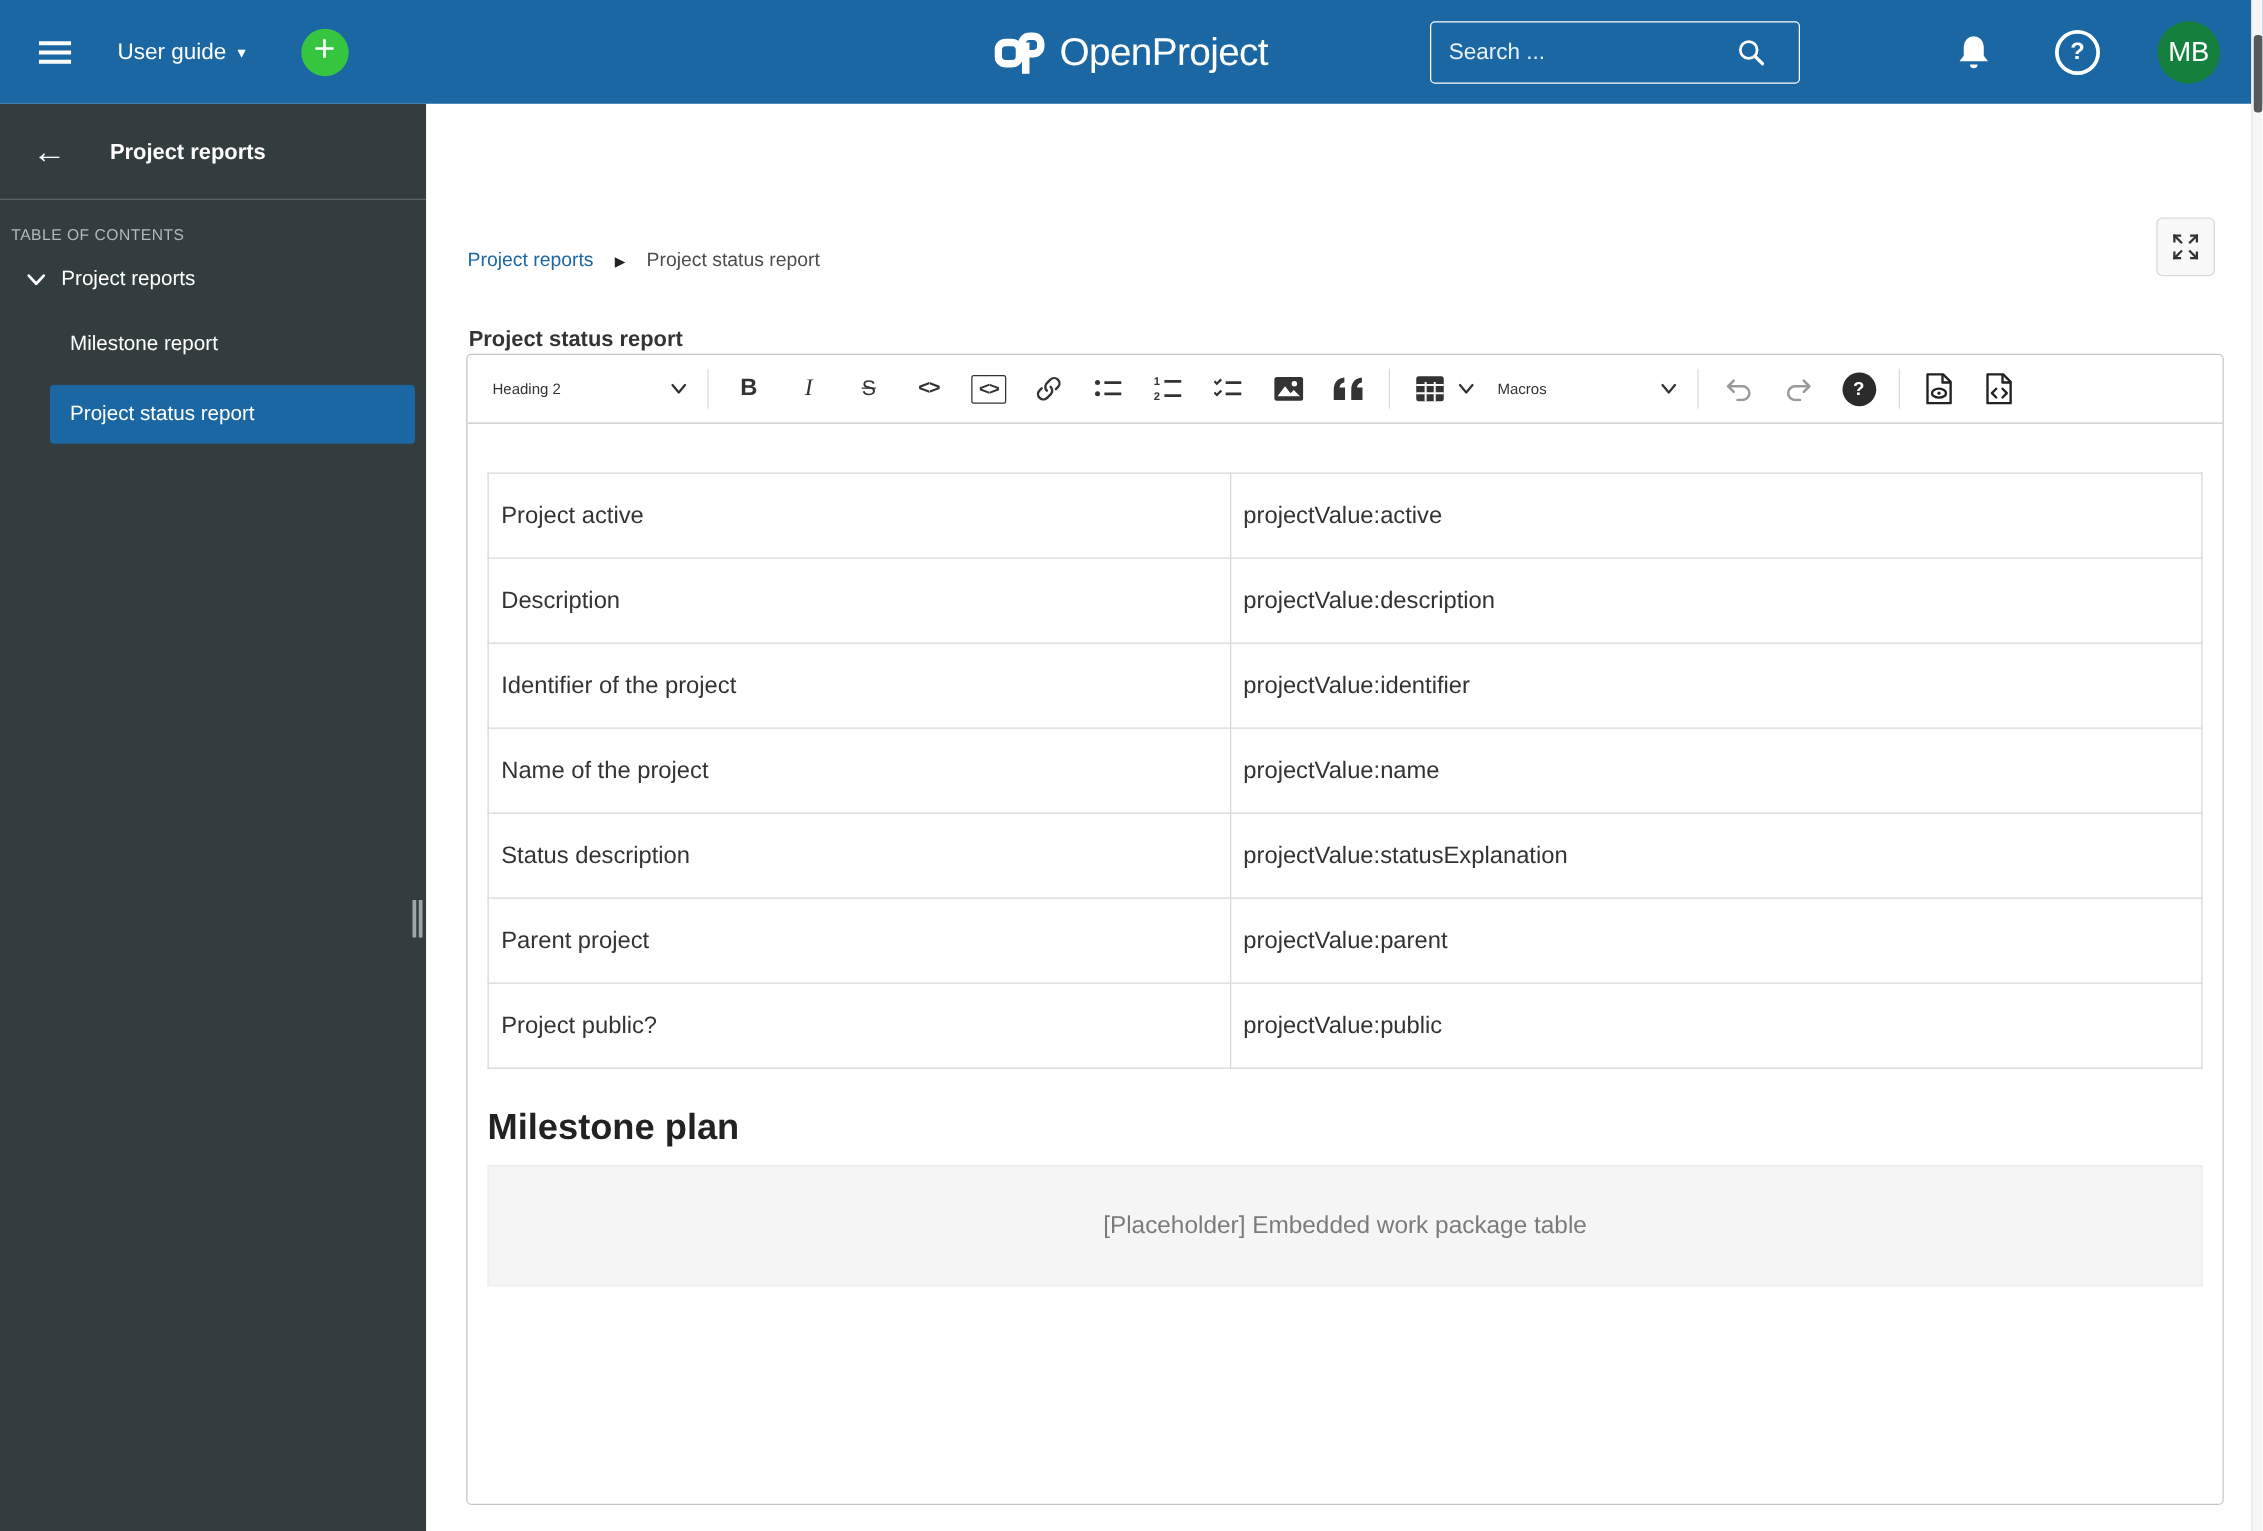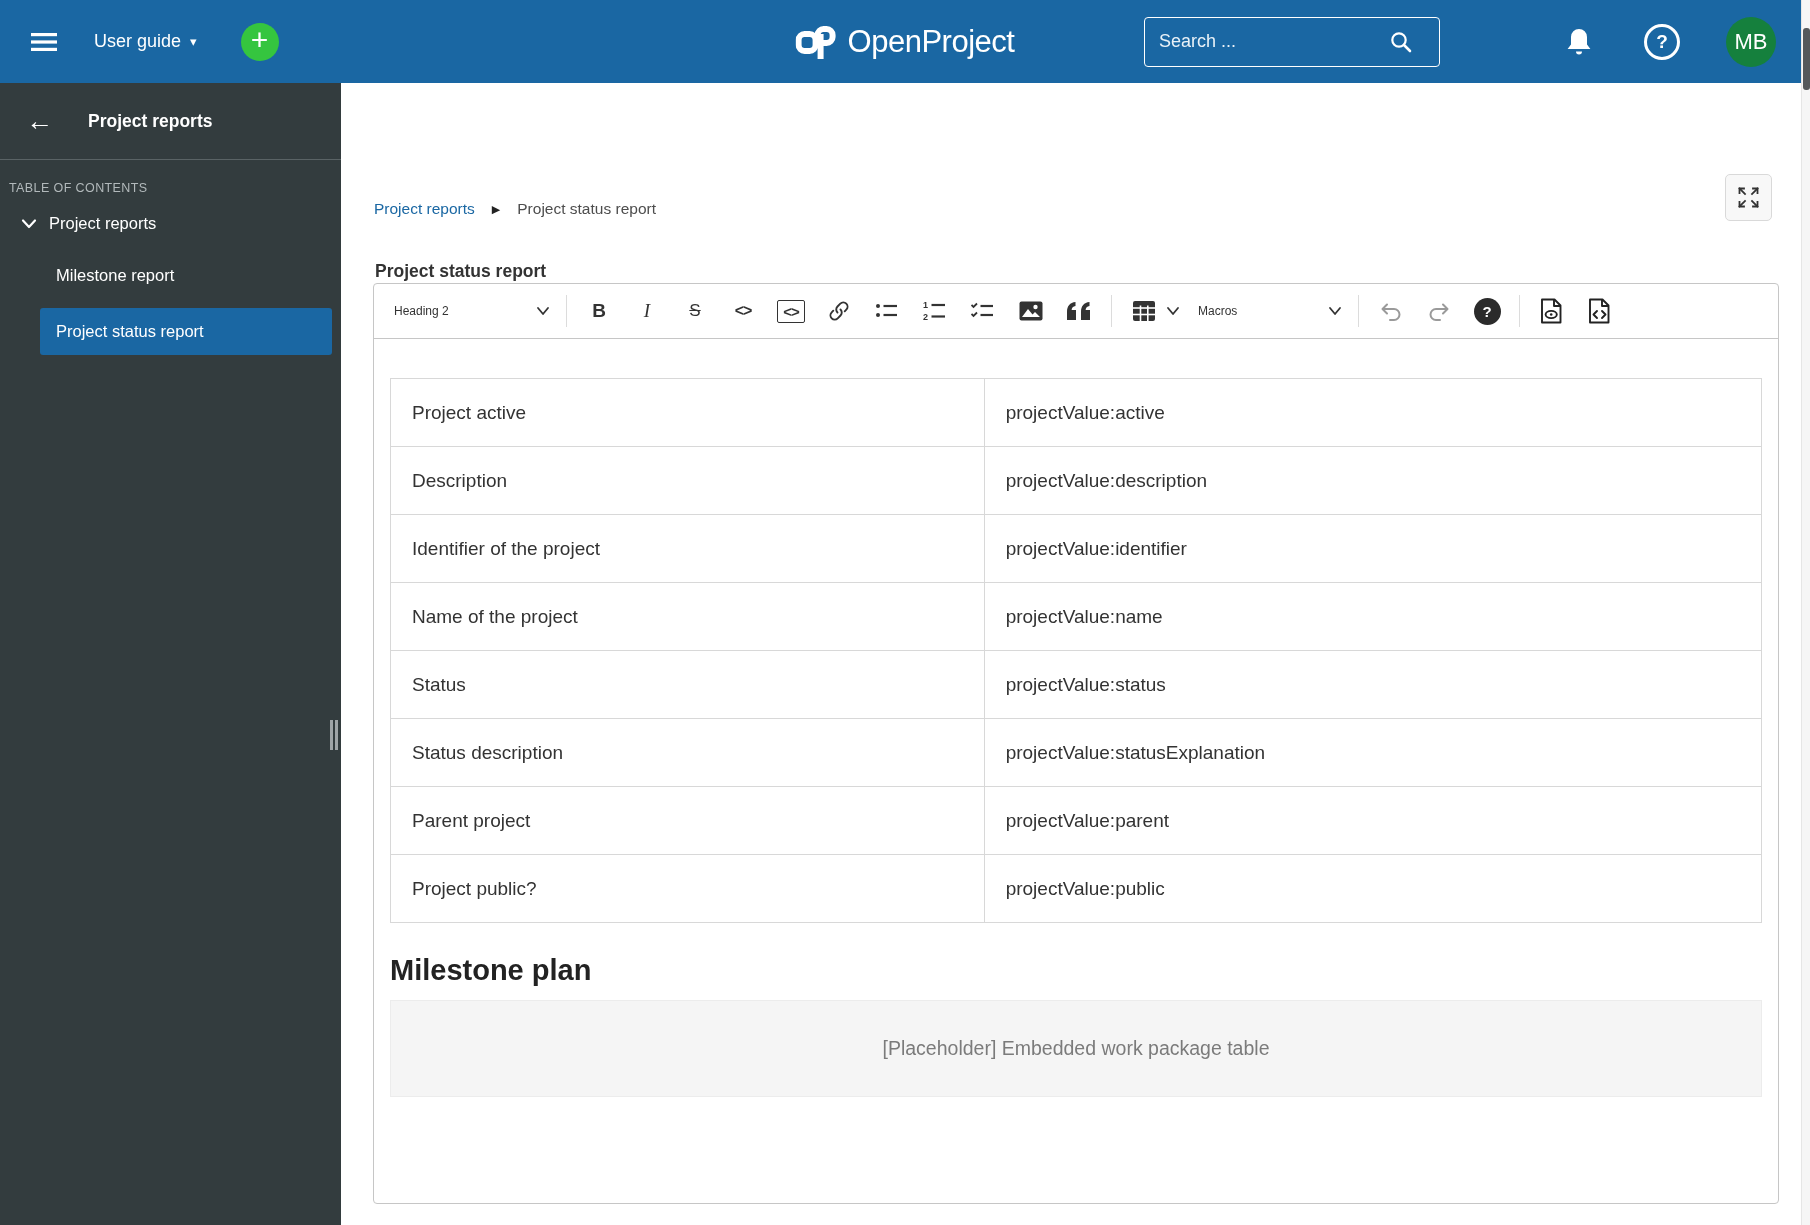--- a/index.html
+++ b/index.html
@@ -65,21 +65,21 @@
   .codeblock-glyph { font-size:15px; font-weight:700; letter-spacing:-1px; border:1.5px solid #333; padding:2px 5px; border-radius:2px; }
   .macros { width:160px; }
   .disabled { color:#9a9a9a; }
   .help-solid { width:27px; height:27px; border-radius:50%; background:#2b2b2b; color:#fff; font-size:15px; font-weight:700; display:flex; align-items:center; justify-content:center; }
 
   .ed-content { padding:0 16px; }
   .ed-h2 { font-size:29px; font-weight:700; color:#222; }
   .h2-details { margin:42px 0 0 0; }
   .h2-milestone { margin:31px 0 0 0; }
   .details-table { width:100%; border-collapse:collapse; margin-top:39px; table-layout:fixed; }
-  .details-table td { border:1px solid #d8d8d8; height:68px; font-size:19px; color:#333; padding-left:21px; background:#fff; }
+  .details-table td { border:1px solid #d8d8d8; height:68px; font-size:19px; color:#333; padding-left:10px; background:#fff; }
   .details-table .col-label { width:43.3%; }
   .placeholder-box { margin-top:13px; height:97px; background:#f5f5f5; border:1px solid #ececec; display:flex; align-items:center; justify-content:center; color:#7b7b7b; font-size:19.5px; }
 
   svg { display:block; }
 </style>
 </head>
 <body>
 
 <div class="topbar">
   <div class="topbar-left">
@@ -317,24 +317,20 @@
           </tr>
           <tr>
             <td class="col-label">Identifier of the project</td>
             <td>projectValue:identifier</td>
           </tr>
           <tr>
             <td class="col-label">Name of the project</td>
             <td>projectValue:name</td>
           </tr>
           <tr>
-            <td class="col-label">Status</td>
-            <td>projectValue:status</td>
-          </tr>
-          <tr>
             <td class="col-label">Status description</td>
             <td>projectValue:statusExplanation</td>
           </tr>
           <tr>
             <td class="col-label">Parent project</td>
             <td>projectValue:parent</td>
           </tr>
           <tr>
             <td class="col-label">Project public?</td>
             <td>projectValue:public</td>

